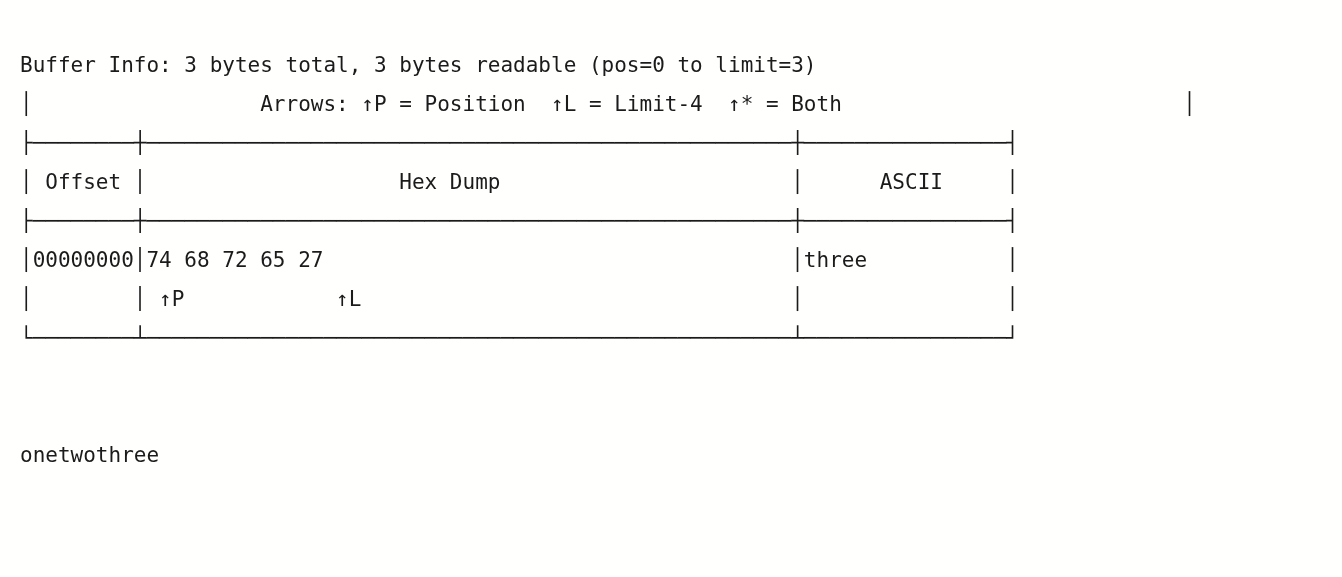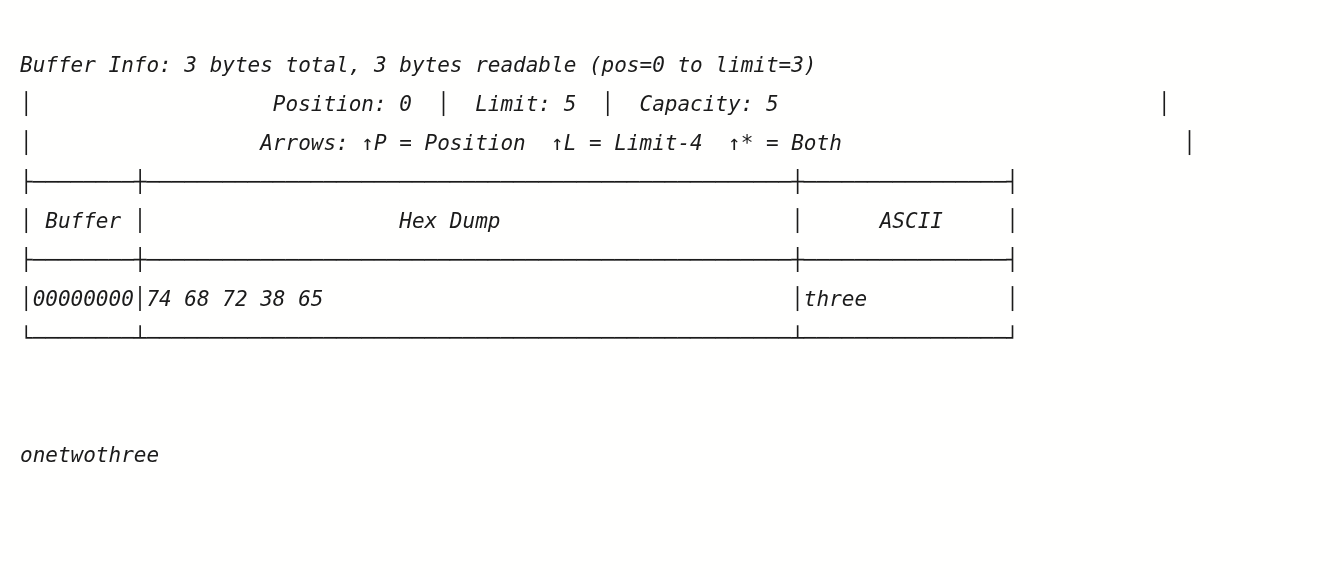--- a/index.html
+++ b/index.html
@@ -20,39 +20,38 @@
     width: 1310px;
   }
   .line {
     font-family: "DejaVu Sans Mono", "Liberation Mono", monospace;
     font-size: 21px;
     line-height: 39px;
     letter-spacing: 0px;
     white-space: pre;
     color: #1b1b1b;
     height: 39px;
-    font-style: italic;
   }
   .line.blank { height: 39px; }
   .line.plain {
     color: #1b1b1b;
   }
   
   .box {
     font-family: "DejaVu Sans Mono", "Liberation Mono", monospace;
   }
 </style>
 </head>
 <body>
 
 <div id="console">
     <div class="line plain">Buffer Info: 3 bytes total, 3 bytes readable (pos=0 to limit=3)</div>
-    <div class="line box plain">│                   Position: 0  │  Limit: 5  │  Capacity: 5                              │</div>
     <div class="line box plain">│                  Arrows: ↑P = Position  ↑L = Limit-4  ↑* = Both                           │</div>
     <div class="line box plain">├────────┼───────────────────────────────────────────────────┼────────────────┤</div>
-    <div class="line box plain">│ Buffer │                    Hex Dump                       │      ASCII     │</div>
+    <div class="line box plain">│ Offset │                    Hex Dump                       │      ASCII     │</div>
     <div class="line box plain">├────────┼───────────────────────────────────────────────────┼────────────────┤</div>
-    <div class="line box plain">│00000000│74 68 72 38 65                                     │three           │</div>
+    <div class="line box plain">│00000000│74 68 72 65 27                                     │three           │</div>
+    <div class="line box plain">│        │ ↑P            ↑L                                  │                │</div>
     <div class="line box plain">└────────┴───────────────────────────────────────────────────┴────────────────┘</div>
     <div class="line blank"> </div>
     <div class="line blank"> </div>
     <div class="line plain">onetwothree</div>
   </div>
 
 </body></html>

